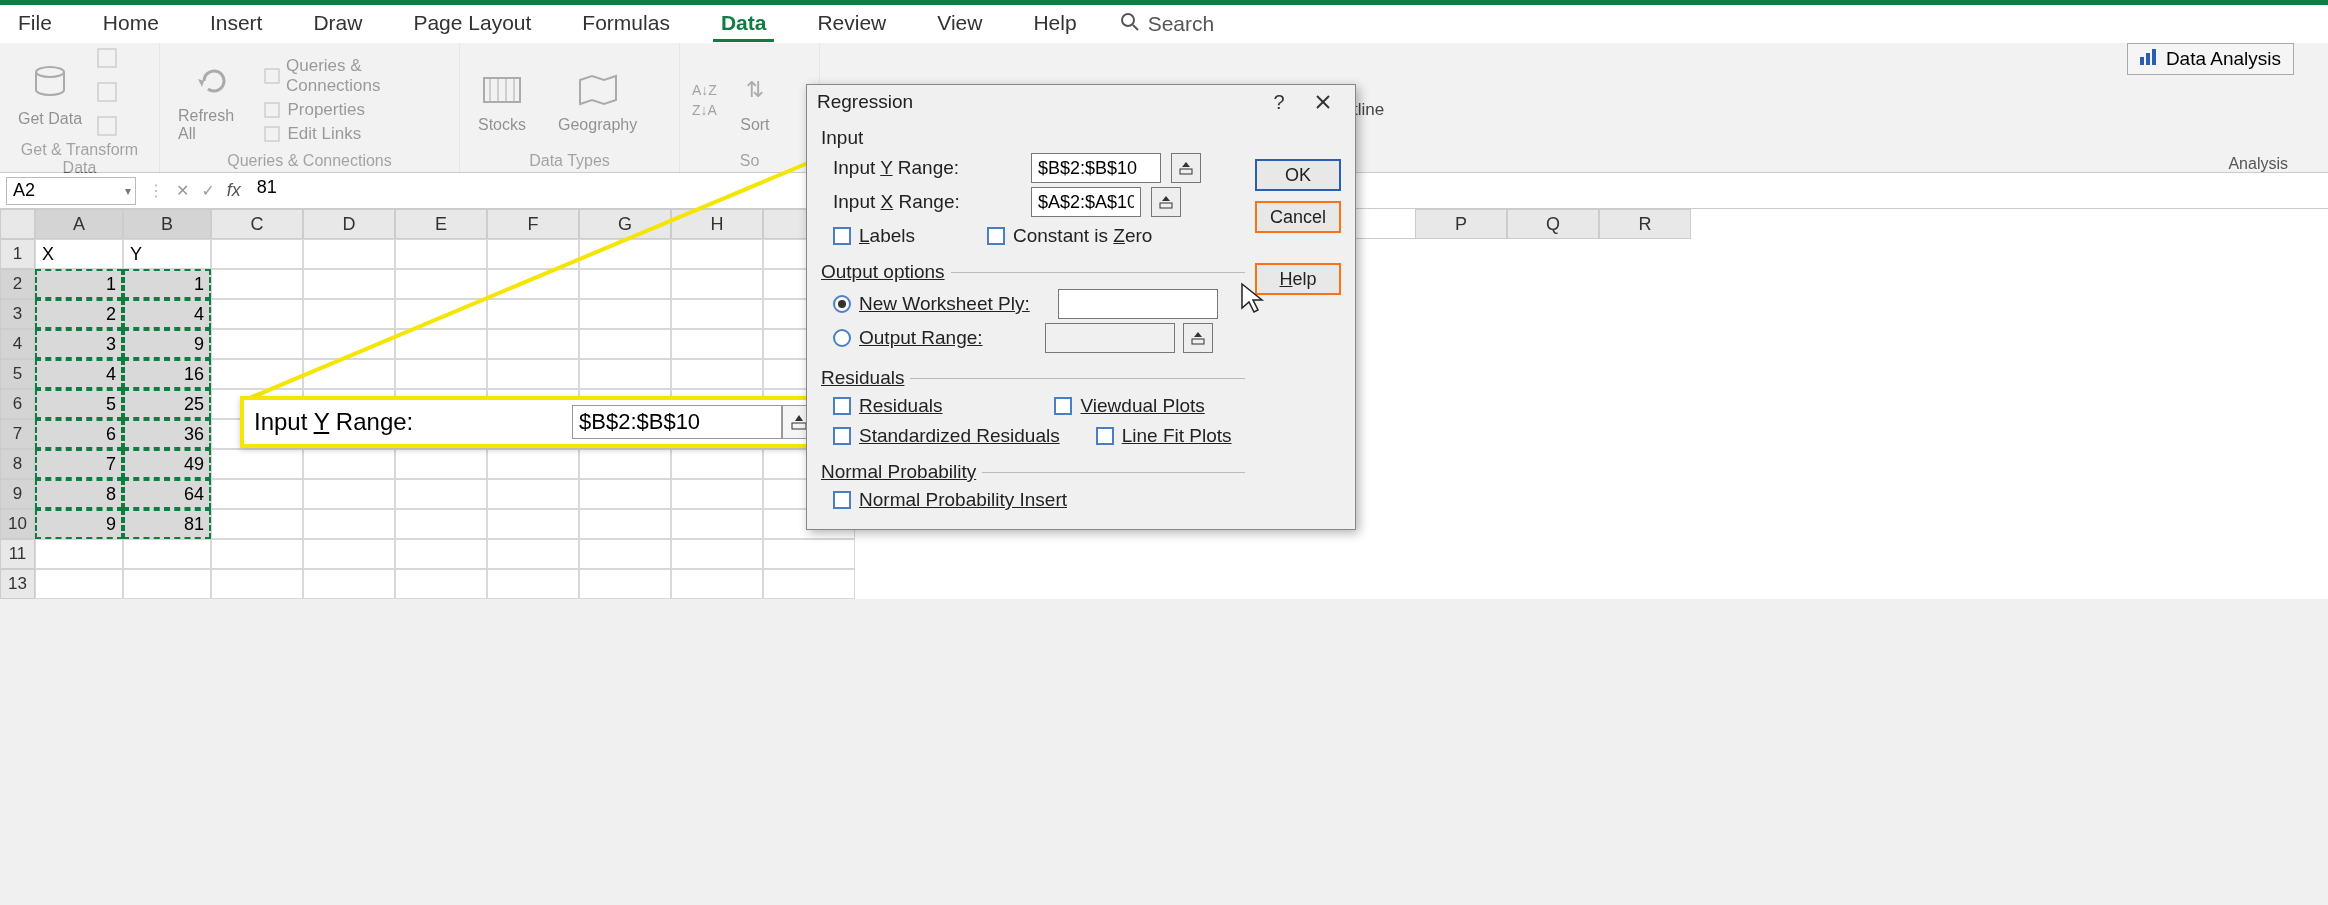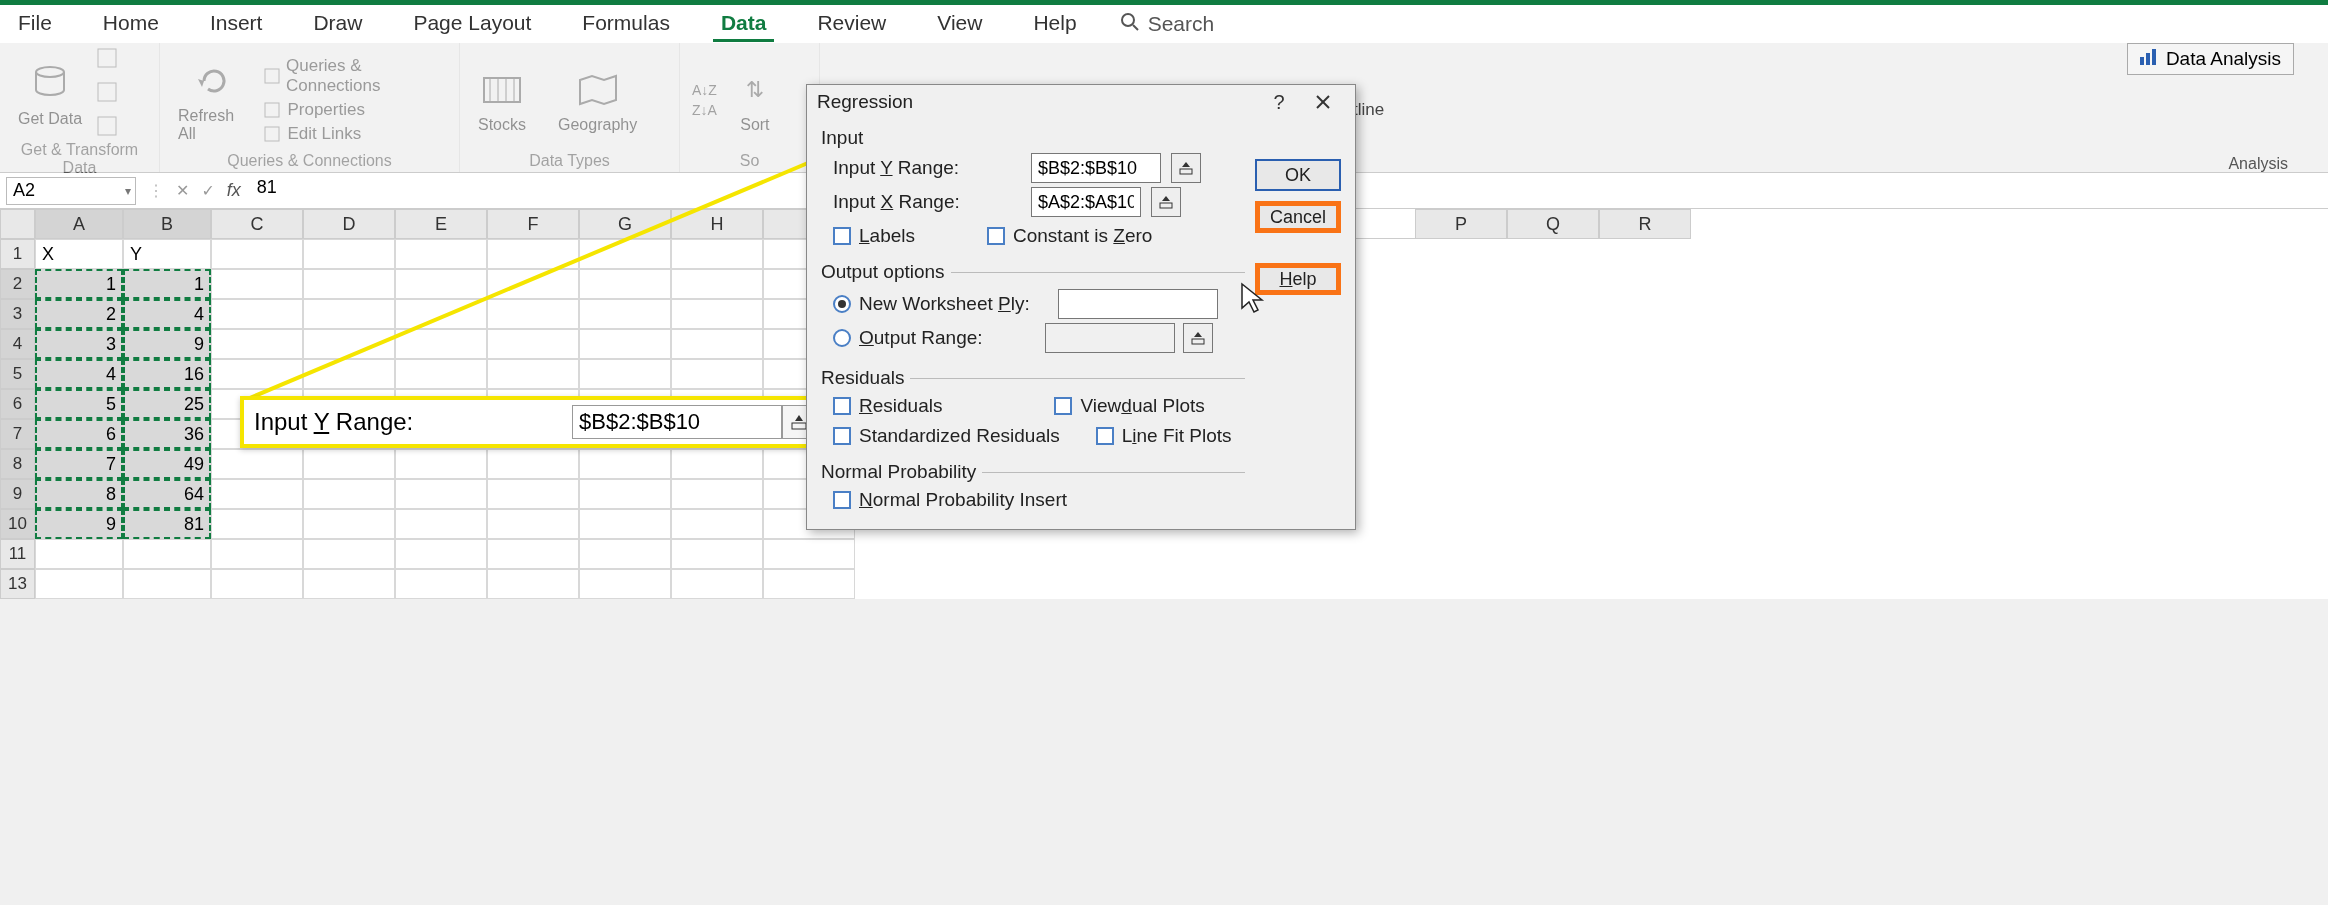--- a/index.html
+++ b/index.html
@@ -49,24 +49,24 @@
 .dialog .section-title { font-size: 19px; margin-top: 6px; margin-bottom: 4px; }
 .dialog .field-row { display: flex; align-items: center; margin: 4px 0; gap: 10px; }
 .dialog .field-row .label { width: 200px; padding-left: 12px; }
 .dialog .field-row .label u { text-decoration: underline; }
 .dialog input[type=text], .dialog .txtbox { height: 30px; border: 1px solid #777; background: #fff; font-size: 18px; padding: 0 6px; }
 .dialog .sel-btn { width: 30px; height: 30px; border: 1px solid #777; background: #eee; display: flex; align-items: center; justify-content: center; }
 .dialog .check-row { display: flex; align-items: center; gap: 8px; margin: 4px 0 4px 12px; }
 .dialog .check { width: 18px; height: 18px; border: 2px solid #4a7fc5; background: #fff; }
 .dialog .radio { width: 18px; height: 18px; border: 2px solid #4a7fc5; border-radius: 50%; background: #fff; display: flex; align-items: center; justify-content: center; }
 .dialog .radio.on::after { content: ""; width: 8px; height: 8px; background: #333; border-radius: 50%; }
-.dialog fieldset { border: 1px solid #bbb; border-left: none; border-right: none; border-bottom: none; margin-top: 10px; padding-top: 2px; }
+.dialog fieldset { border: 1px solid #bbb; border-left: none; border-right: none; border-bottom: none; margin-top: 10px; padding-top: 2px; text-decoration: underline; }
 .dialog legend { font-size: 19px; padding-right: 6px; }
 .dlg-buttons { position: absolute; right: 14px; top: 40px; display: flex; flex-direction: column; gap: 10px; }
-.dlg-buttons .btn { width: 86px; height: 32px; border: 5px solid #f97316; background: #e8e8e8; display: flex; align-items: center; justify-content: center; font-size: 18px; }
+.dlg-buttons .btn { width: 86px; height: 32px; border: 2px solid #f97316; background: #e8e8e8; display: flex; align-items: center; justify-content: center; font-size: 18px; }
 .dlg-buttons .btn.primary { border: 2px solid #2a5fb0; }
 .cursor { position: absolute; left: 1240px; top: 282px; font-size: 28px; color: #222; }
 .analysis-btn { position: absolute; right: 34px; top: 43px; border: 1px solid #aaa; padding: 4px 12px; font-size: 19px; background: #f5f5f5; display: flex; align-items: center; gap: 6px; }
 .right-group-label { position: absolute; right: 40px; top: 155px; font-size: 16px; color: #555; }
 .outline-stub { position: absolute; left: 1353px; top: 100px; font-size: 17px; color: #444; }
 </style>
 </head>
 <body>
 
 <div class="topbar"></div>

